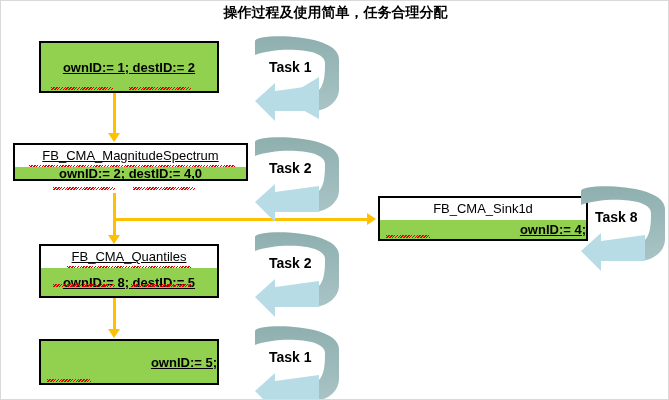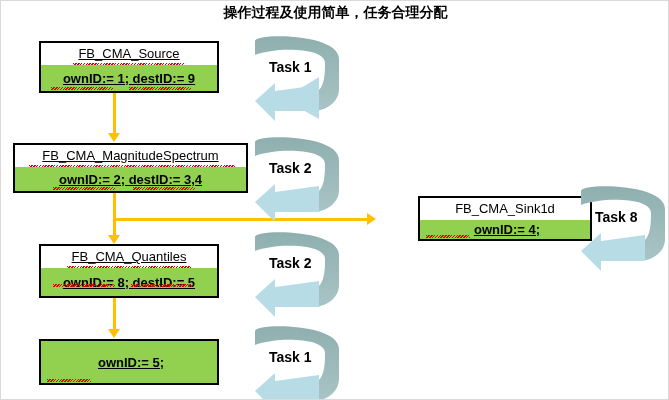--- a/index.html
+++ b/index.html
@@ -62,21 +62,21 @@
     font-size: 13px;
     font-weight: bold;
     color: #000000;
     display: flex;
     align-items: center;
     white-space: nowrap;
     overflow: hidden;
     position: relative;
   }
   .fb-body.center { justify-content: center; }
-  .fb-body.left   { justify-content: center; padding-left: 4px; }
+  .fb-body.left   { justify-content: flex-end; padding-left: 4px; }
   .fb-body .txt { text-decoration: underline; }
 
   
   .squiggle {
     position: absolute;
     height: 3px;
     background-image:
       repeating-linear-gradient(135deg,
         #e00000 0px, #e00000 1px,
         transparent 1px, transparent 2px);
@@ -138,34 +138,33 @@
 
   <div class="conn-v" style="left:112px; top:192px; height:48px;"></div>
   <div class="conn-h" style="left:112px; top:217px; width:254px;"></div>
   <div class="arrow-right" style="left:366px; top:212px;"></div>
   <div class="arrow-down" style="left:107px; top:234px;"></div>
 
   <div class="conn-v" style="left:112px; top:288px; height:42px;"></div>
   <div class="arrow-down" style="left:107px; top:328px;"></div>
 
   <div class="fb-box" style="left:38px; top:40px; width:180px; height:52px;">
-    <div class="fb-title underlined">FB_CMA_Source</div>
     <div class="squiggle" style="left:32px; top:20px; width:112px;"></div>
     <div class="fb-body center">
-      <span class="txt">ownID:= 1; destID:= 9</span>
+      <span class="txt">ownID:= 1; destID:= 2</span>
     </div>
     <div class="squiggle" style="left:10px; top:44px; width:62px;"></div>
     <div class="squiggle" style="left:88px; top:44px; width:62px;"></div>
   </div>
 
-  <div class="fb-box" style="left:12px; top:142px; width:235px; height:50px;">
+  <div class="fb-box" style="left:12px; top:142px; width:235px; height:38px;">
     <div class="fb-title underlined">FB_CMA_MagnitudeSpectrum</div>
     <div class="squiggle" style="left:14px; top:20px; width:206px;"></div>
     <div class="fb-body center">
-      <span class="txt">ownID:= 2; destID:= 3,4</span>
+      <span class="txt">ownID:= 2; destID:= 4,0</span>
     </div>
     <div class="squiggle" style="left:38px; top:42px; width:62px;"></div>
     <div class="squiggle" style="left:118px; top:42px; width:62px;"></div>
   </div>
 
   <div class="fb-box" style="left:38px; top:243px; width:180px; height:54px;">
     <div class="fb-title underlined">FB_CMA_Quantiles</div>
     <div class="squiggle" style="left:26px; top:20px; width:124px;"></div>
     <div class="fb-body center">
       <span class="txt">ownID:= 8; destID:= 5</span>
@@ -174,21 +173,21 @@
     <div class="squiggle" style="left:90px; top:38px; width:62px;"></div>
   </div>
 
   <div class="fb-box" style="left:38px; top:338px; width:180px; height:46px;">
     <div class="fb-body left">
       <span class="txt">ownID:= 5;</span>
     </div>
     <div class="squiggle" style="left:6px; top:38px; width:44px;"></div>
   </div>
 
-  <div class="fb-box" style="left:377px; top:195px; width:174px; height:45px;margin-left:40px;">
+  <div class="fb-box" style="left:377px; top:195px; width:210px; height:45px;">
     <div class="fb-title">FB_CMA_Sink1d</div>
     <div class="fb-body left">
       <span class="txt">ownID:= 4;</span>
     </div>
     <div class="squiggle" style="left:6px; top:37px; width:44px;"></div>
   </div>
 
   <div class="task-arrow" style="left:252px; top:32px;">
     <svg width="90" height="95" viewBox="0 0 90 95" xmlns="http://www.w3.org/2000/svg">
       <defs>

